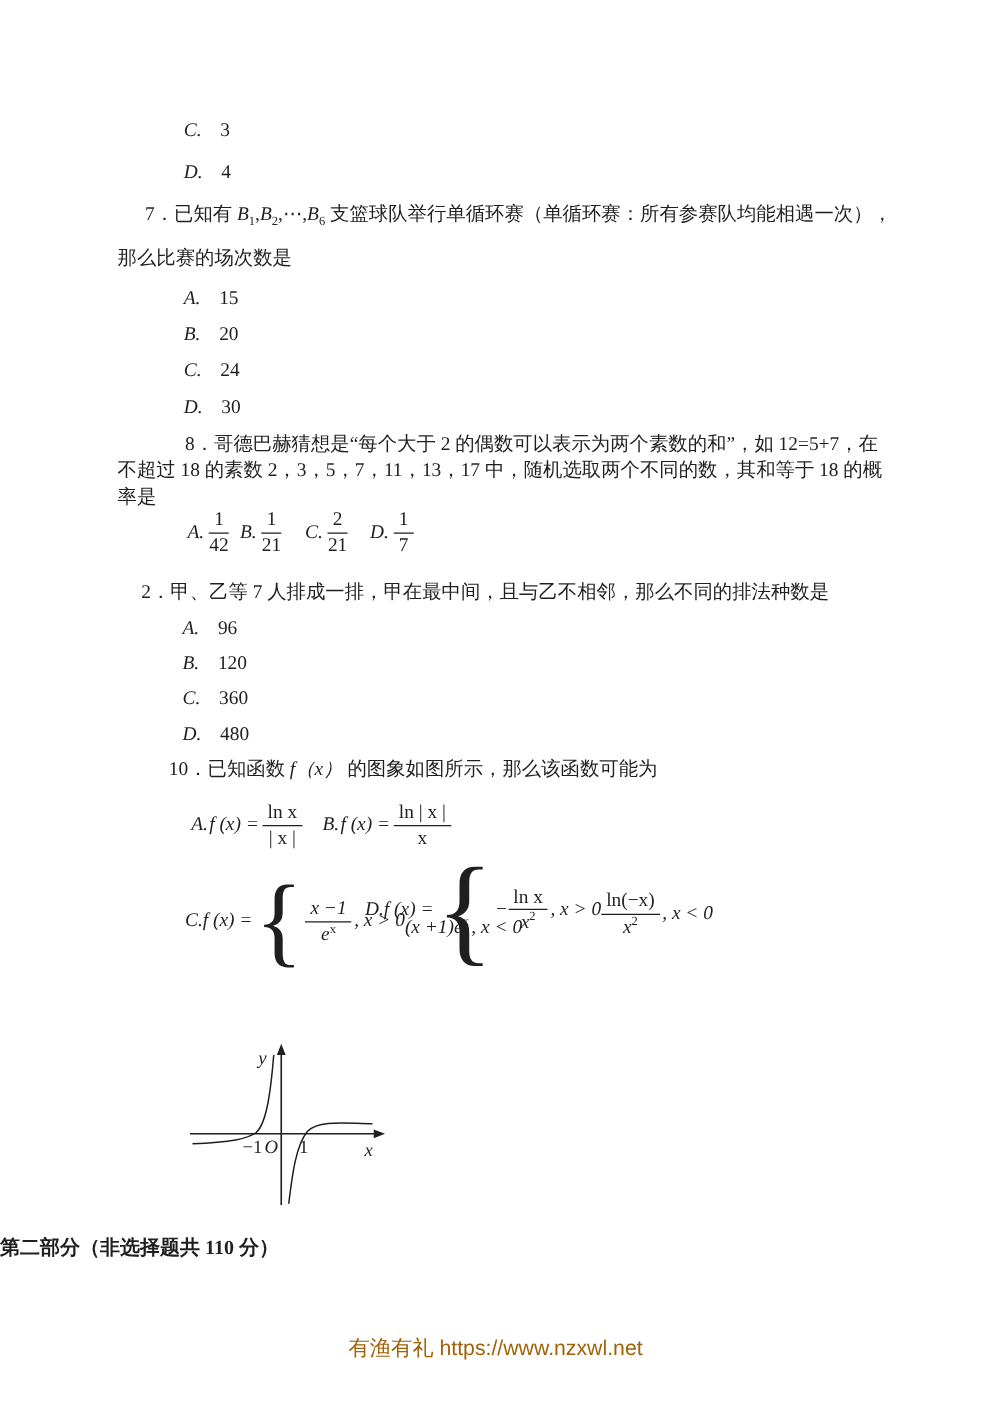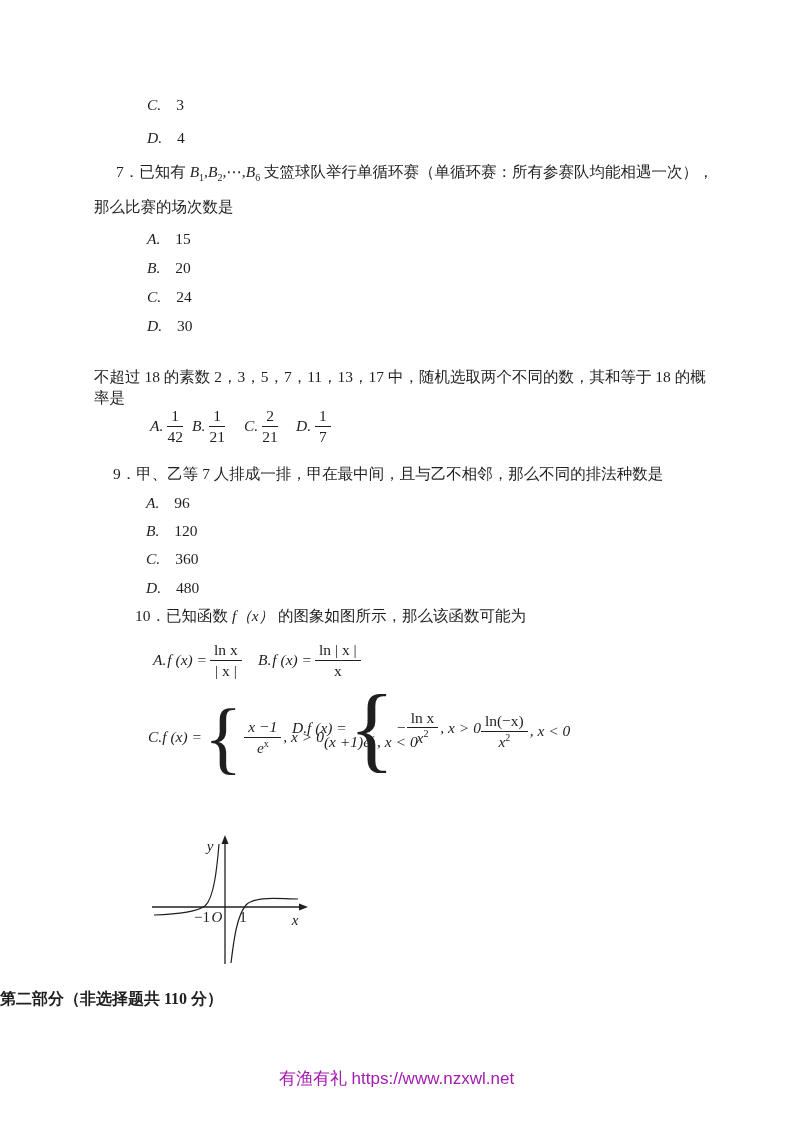--- a/index.html
+++ b/index.html
@@ -63,21 +63,21 @@
   .q9b   { left:146px; top:521px; }
   .q9c   { left:146px; top:549px; }
   .q9d   { left:146px; top:578px; }
   .q10s  { left:135px; top:606px; }
   .q10a  { left:153px; top:641px; }
   .q10b  { left:258px; top:641px; }
   .q10c  { left:148px; top:718px; }
   .q10d  { left:292px; top:705px; }
   .graph { left:140px; top:832px; }
   .sec2  { left:0; width:100%; top:989px; text-align:left; font-weight:bold; font-size:16px; }
-  .footer{ left:0; width:100%; top:1068px; text-align:center; color:#a21caf;
+  .footer{ left:0; width:100%; top:1068px; text-align:center; color:#a16207;
            font-family:"Liberation Sans","DejaVu Sans",sans-serif; font-size:17px; }
 
   svg text { font-family:"Liberation Serif","DejaVu Serif",serif; font-size:15px; fill:#1f1f1f; }
 </style>
 </head>
 <body>
 
 <div class="page">
 
   <div class="abs q6c">
@@ -97,20 +97,21 @@
   <div class="abs q7b">
     <span class="optL">B.</span><span class="optV">20</span>
   </div>
   <div class="abs q7c">
     <span class="optL">C.</span><span class="optV">24</span>
   </div>
   <div class="abs q7d">
     <span class="optL">D.</span><span class="optV">30</span>
   </div>
 
+  <div class="abs q8l1">8．哥德巴赫猜想是“每个大于 2 的偶数可以表示为两个素数的和”，如 12=5+7，在</div>
   <div class="abs q8l2">不超过 18 的素数 2，3，5，7，11，13，17 中，随机选取两个不同的数，其和等于 18 的概</div>
   <div class="abs q8l3">率是</div>
 
   <div class="abs q8a fopt">
     <span class="optL">A.</span>
     <span class="frac">
         <span class="num">1</span>
         <span class="den">42</span>
       </span>
   </div>
@@ -129,21 +130,21 @@
       </span>
   </div>
   <div class="abs q8d fopt">
     <span class="optL">D.</span>
     <span class="frac">
         <span class="num">1</span>
         <span class="den">7</span>
       </span>
   </div>
 
-  <div class="abs q9s">9．甲、乙等 7 人排成一排，甲在最中间，且与乙不相邻，那么不同的排法种数是</div>
+  <div class="abs q9s">2．甲、乙等 7 人排成一排，甲在最中间，且与乙不相邻，那么不同的排法种数是</div>
   <div class="abs q9a">
     <span class="optL">A.</span><span class="optV">96</span>
   </div>
   <div class="abs q9b">
     <span class="optL">B.</span><span class="optV">120</span>
   </div>
   <div class="abs q9c">
     <span class="optL">C.</span><span class="optV">360</span>
   </div>
   <div class="abs q9d">

